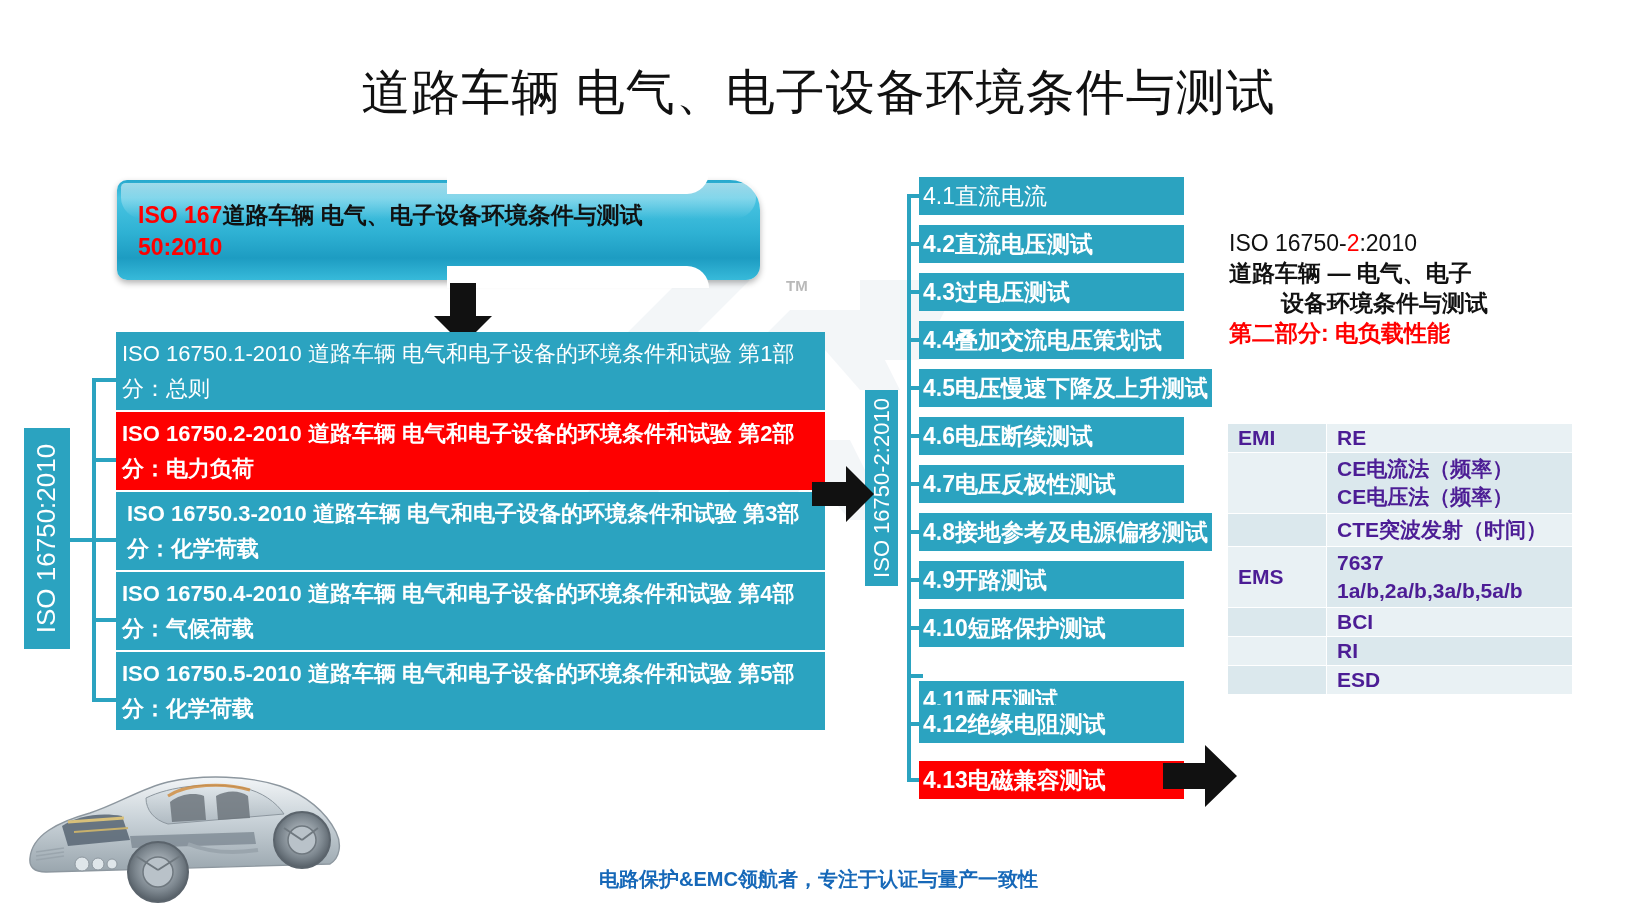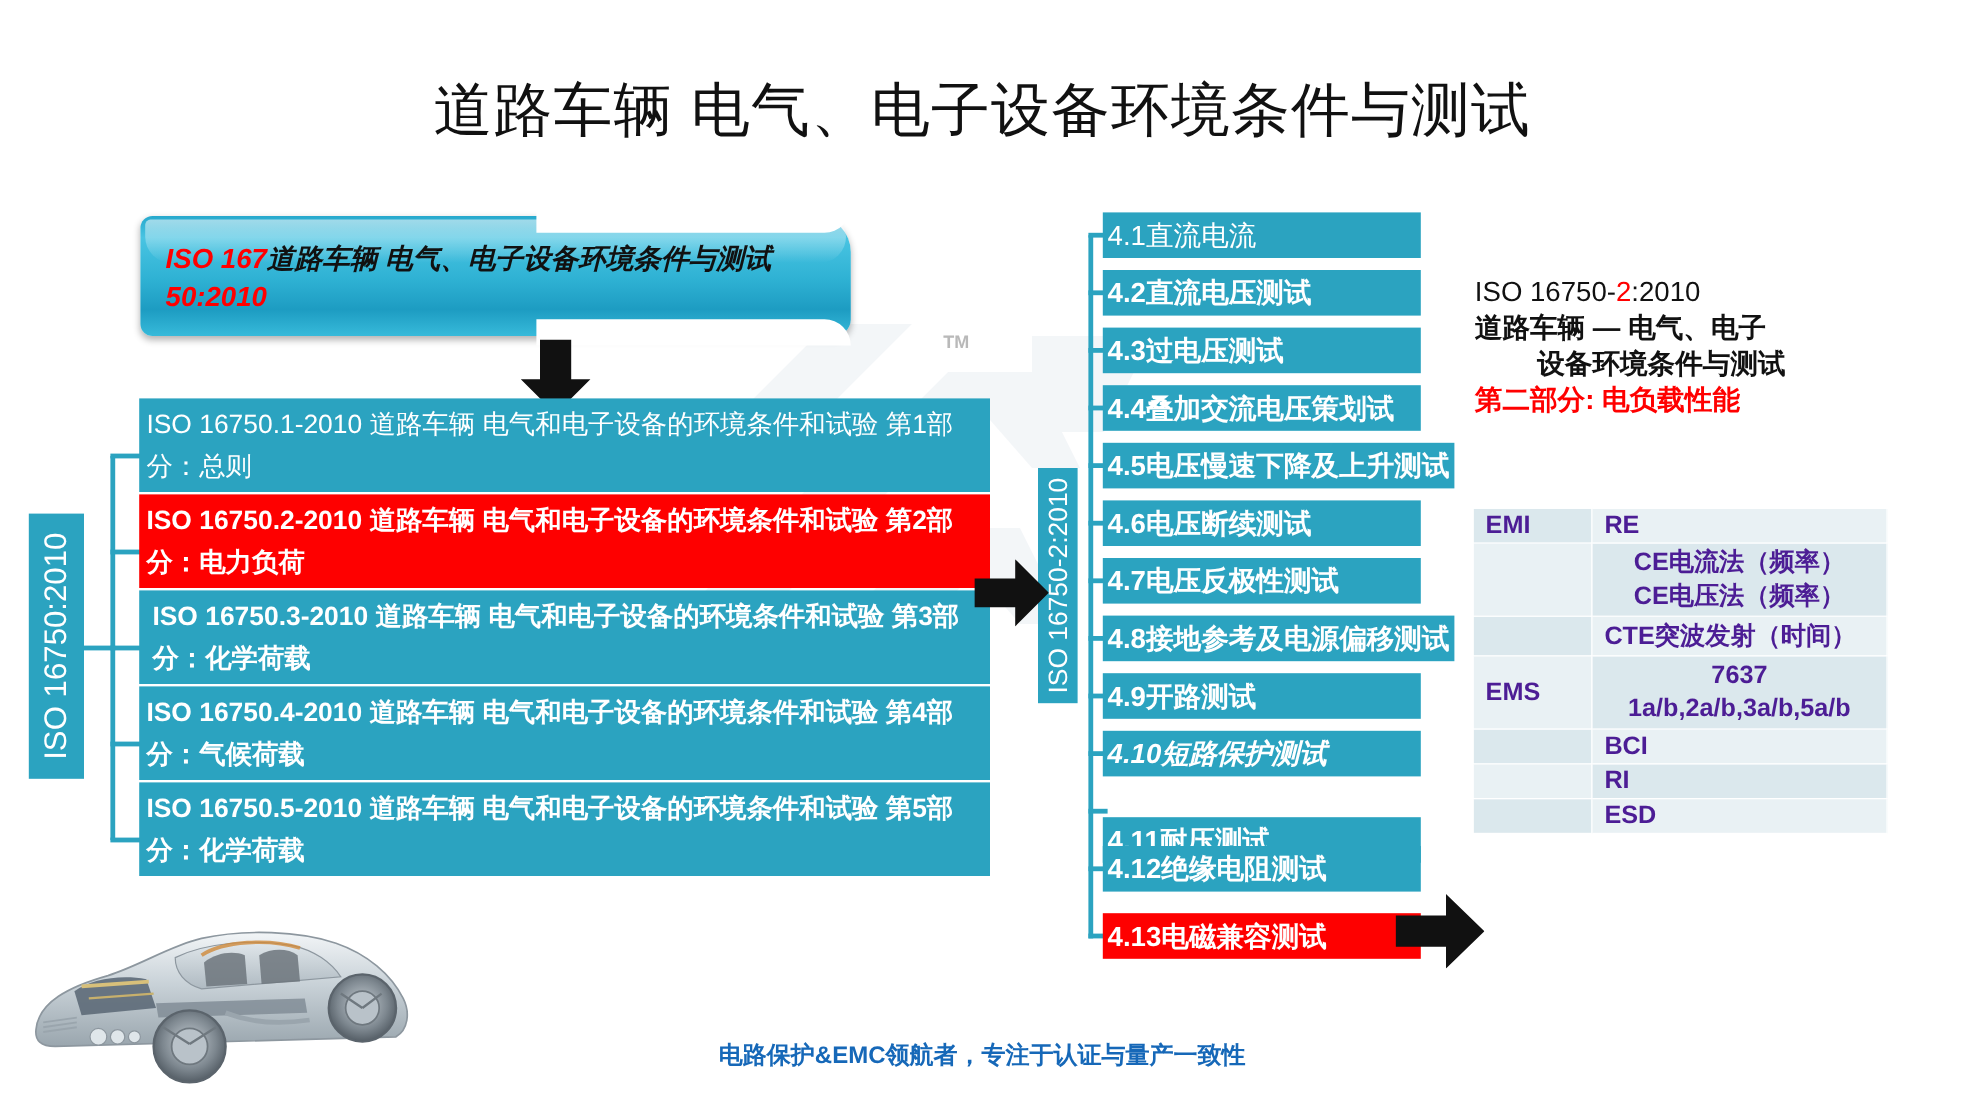--- a/index.html
+++ b/index.html
@@ -17,21 +17,21 @@
     position:absolute;left:0;top:62px;width:1637px;
     text-align:center;
     font-size:49px;line-height:60px;
     color:#111111;
     letter-spacing:1px;
     white-space:nowrap;
   }
 
   
   .banner{
-    position:absolute;left:117px;top:180px;width:592px;height:100px;font-style:italic;
+    position:absolute;left:117px;top:180px;width:643px;height:100px;
   }
   .banner .ribbon{
     position:absolute;inset:0;
     background:linear-gradient(180deg,#27a9cd 0%,#49c4e2 18%,#2fb2d4 52%,#1d9cc2 78%,#37bada 100%);
     border-radius:10px 30px 14px 10px;
     box-shadow:0 3px 6px rgba(0,0,0,.30);
   }
   .banner .gloss{
     position:absolute;left:4px;top:3px;right:4px;height:36px;
     background:linear-gradient(180deg,rgba(255,255,255,.55),rgba(255,255,255,0));
@@ -138,21 +138,21 @@
     font-weight:bold;
   }
   .emc .hdr{
     background:#2ba3c0;color:#ff0000;font-weight:bold;
     height:36px;padding:3px 10px;
   }
   .emc .c1{width:78px;background:#dbe8ed;}
   .emc .c1.alt{background:#e9f1f4;}
   .emc .c2{background:#e9f1f4;}
   .emc .c2.alt{background:#dbe8ed;}
-  .emc .two-line{line-height:28px;text-align:center;}
+  .emc .two-line{line-height:28px;}
 
   
   .footer{
     position:absolute;left:0;top:866px;width:1637px;text-align:center;
     font-size:20px;font-weight:bold;color:#1668b8;
   }
 
   
   .car{position:absolute;left:18px;top:740px;width:330px;height:170px;}
 </style>
@@ -245,21 +245,21 @@
 
   <div class="mbar" style="top:177px;">4.1直流电流</div>
   <div class="mbar bold" style="top:225px;">4.2直流电压测试</div>
   <div class="mbar bold" style="top:273px;">4.3过电压测试</div>
   <div class="mbar bold" style="top:321px;">4.4叠加交流电压策划试</div>
   <div class="mbar bold wide" style="top:369px;">4.5电压慢速下降及上升测试</div>
   <div class="mbar bold" style="top:417px;">4.6电压断续测试</div>
   <div class="mbar bold" style="top:465px;">4.7电压反极性测试</div>
   <div class="mbar bold wide" style="top:513px;">4.8接地参考及电源偏移测试</div>
   <div class="mbar bold" style="top:561px;">4.9开路测试</div>
-  <div class="mbar bold" style="top:609px;font-style:italic;">4.10短路保护测试</div>
+  <div class="mbar bold" style="top:609px;">4.10短路保护测试</div>
   <div class="mbar bold" style="top:657px;margin-top:24px;">4.11耐压测试</div>
   <div class="mbar bold" style="top:705px;">4.12绝缘电阻测试</div>
   <div class="mbar bold red" style="top:761px;">4.13电磁兼容测试</div>
 
   <svg class="arrow-right-mid" viewBox="0 0 62 56">
     <polygon points="0,16 34,16 34,0 62,28 34,56 34,40 0,40" fill="#111111"></polygon>
   </svg>
   <svg class="arrow-right-emc" viewBox="0 0 74 62">
     <polygon points="0,18 42,18 42,0 74,31 42,62 42,44 0,44" fill="#111111"></polygon>
   </svg>

